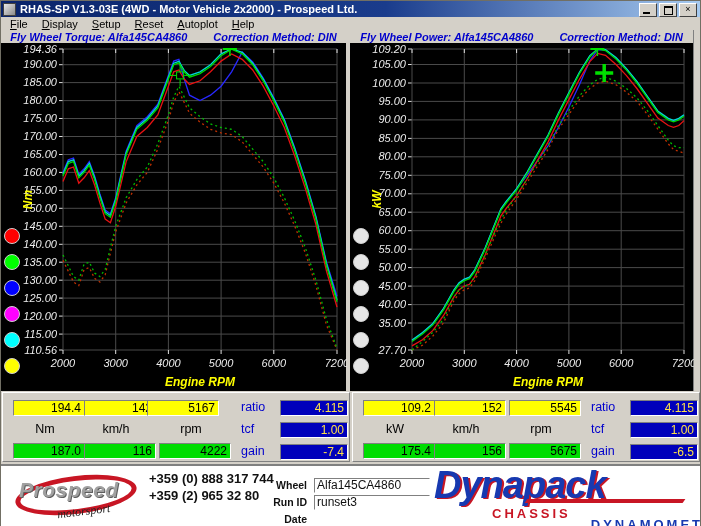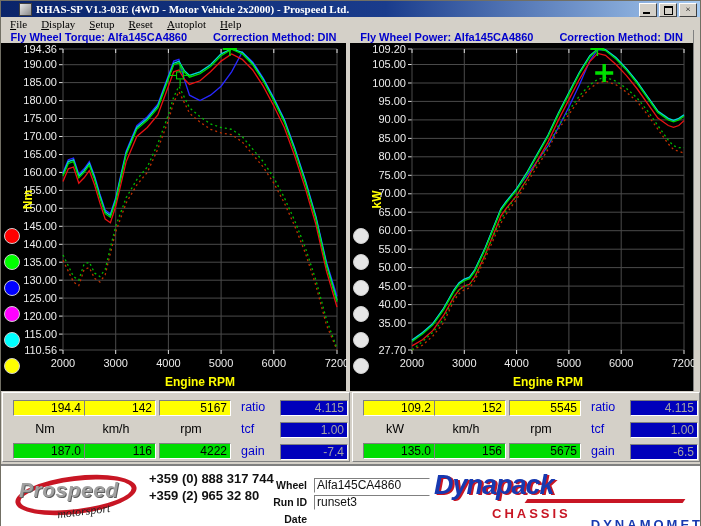--- a/index.html
+++ b/index.html
@@ -1,72 +1,72 @@
 <!DOCTYPE html>
 <html><head>
 <meta charset="utf-8">
 <style>
   html,body{margin:0;padding:0;width:701px;height:526px;overflow:hidden;
     font-family:"Liberation Sans",sans-serif;background:#d4d0c8;}
   .window{width:701px;height:526px;position:relative;box-sizing:border-box;border:1px solid #716f64;}
   
   .titlebar{height:16px;background:linear-gradient(90deg,#0a246a 0%,#1a3c8c 55%,#a6caf0 100%);
-    display:flex;align-items:center;padding-left:18px;position:relative;font-family:Liberation Serif, serif;}
+    display:flex;align-items:center;padding-left:2px;position:relative;}
   .app-icon{width:11px;height:11px;background:linear-gradient(135deg,#e8e8e8,#8a8a8a);
     border:1px solid #404040;display:inline-block;margin-right:4px;}
   .title-text{color:#fff;font-size:11px;font-weight:bold;white-space:nowrap;}
   .win-btns{position:absolute;right:3px;top:2px;display:flex;gap:2px;}
   .wbtn{width:16px;height:12px;background:#d4d0c8;border:1px solid;border-color:#fff #404040 #404040 #fff;
     font-size:9px;line-height:10px;text-align:center;color:#000;position:relative;}
   .glyph-min{position:absolute;left:3px;bottom:2px;width:7px;height:2px;background:#000;}
   .glyph-restore{position:absolute;left:4px;top:2px;width:7px;height:6px;border:1px solid #000;border-top-width:2px;}
   
   .menubar{height:13px;background:#d4d0c8;display:flex;align-items:center;font-size:11px;color:#000;padding-left:2px;}
-  .menu-item{padding:1px 7px;cursor:default;font-family:Liberation Serif, serif;}
+  .menu-item{padding:1px 7px;cursor:default;}
   .menu-item::first-letter{text-decoration:underline;}
   
-  .charts-row{height:361px;display:flex;background:#5eead4;}
+  .charts-row{height:361px;display:flex;background:#5eead4;font-style:italic;}
   .panel{position:relative;}
   .panel-header{height:13px;background:#d4d0c8;display:flex;justify-content:center;gap:26px;
     align-items:center;font-size:11px;font-weight:bold;color:#0000cc;white-space:nowrap;overflow:hidden;}
   .chart-area{position:relative;height:348px;background:#000;}
   .chart-area svg{position:absolute;left:0;top:0;}
   svg text.tick{fill:#ececec;font-size:11px;font-family:"Liberation Sans",sans-serif;}
   svg text.axis{fill:#ffff00;font-size:12px;font-weight:bold;font-family:"Liberation Sans",sans-serif;}
   .run-circle{position:absolute;left:3px;width:16px;height:16px;border-radius:50%;border:1px solid #cfcfcf;box-sizing:border-box;}
   .panel-divider{width:4px;background:#d4d0c8;}
   .right-strip{width:7px;background:#d4d0c8;border-left:1px solid #808080;box-sizing:border-box;}
   
   .readout-row{height:73px;background:#d4d0c8;display:flex;gap:2px;padding:1px 0 0 1px;box-sizing:border-box;}
   .readout-half{position:relative;width:348px;height:70px;background:#d4d0c8;
     border:1px solid;border-color:#fff #808080 #808080 #fff;box-sizing:border-box;}
   .val-box{position:absolute;width:64px;height:14px;border:1px solid;border-color:#808080 #fff #fff #808080;
     font-size:12px;text-align:right;padding:0 3px;line-height:14px;color:#000;}
   .val-box.yellow{background:#ffff00;}
   .val-box.green{background:#00dd00;}
-  .val-box.blue{background:#0000bb;color:#a3a3a3;width:60px;}
+  .val-box.blue{background:#0000bb;color:#fde047;width:60px;}
   .unit-label{position:absolute;width:70px;text-align:center;font-size:12.5px;color:#000;}
   .param-label{position:absolute;font-size:12.5px;color:#0000cc;}
   
   .footer{position:relative;height:63px;background:#fff;border-top:2px solid #808080;box-sizing:border-box;}
   .phones{position:absolute;left:148px;top:4px;font-size:13px;font-weight:bold;line-height:17px;color:#111;}
   .f-label{position:absolute;width:56px;text-align:right;font-size:10.5px;font-weight:bold;color:#111;}
   .f-value{position:absolute;left:313px;width:110px;height:13px;border:1px solid;border-color:#808080 #fff #fff #808080;
     background:#fff;font-size:12px;line-height:13px;padding:0 2px;color:#111;white-space:pre;overflow:hidden;}
   
   .ps-logo{position:absolute;left:12px;top:3px;width:128px;height:54px;}
   .ps-ellipse{position:absolute;left:2px;top:7px;width:112px;height:28px;border:5px solid #c81624;
     border-radius:50%;transform:rotate(-7deg);}
   .ps-text{position:absolute;left:6px;top:9px;font-size:21px;font-weight:bold;font-style:italic;
     color:#a0a0a0;text-shadow:1px 1px 0 #5e5e5e;letter-spacing:0.5px;}
   .ps-sub{position:absolute;left:44px;top:35px;font-family:"Liberation Serif",serif;font-style:italic;
     font-size:12px;color:#222;transform:rotate(-7deg);}
   
   .dp-logo{position:absolute;right:14px;top:2px;width:252px;}
-  .dp-text{font-size:27px;font-weight:bold;font-style:italic;color:#1739b0;letter-spacing:-1px;
+  .dp-text{font-size:38px;font-weight:bold;font-style:italic;color:#1739b0;letter-spacing:-1px;
     text-shadow:2px 1px 0 #c81624;line-height:34px;}
   .dp-swoosh{position:absolute;left:92px;top:31px;width:158px;height:4px;background:#c81624;transform:skewX(-35deg);}
   .dp-sub{margin-top:4px;padding-left:58px;display:flex;gap:20px;font-size:13px;font-weight:bold;letter-spacing:3px;}
   .dp-sub-left{color:#c81624;}
   .dp-sub-right{color:#1739b0;margin-top:11px;}
 </style>
 </head>
 <body>
 
 <div class="window">
@@ -313,21 +313,21 @@
       </div>
     </div>
     <div class="right-strip"></div>
   </div>
 
   <div class="readout-row">
 
     <div class="readout-half">
       <div class="val-box yellow" style="left:10px;top:7px">194.4</div>
       <div class="val-box yellow" style="left:81px;top:7px">142</div>
-      <div class="val-box yellow" style="left:156px;top:7px">5167</div>
+      <div class="val-box yellow" style="left:144px;top:7px">5167</div>
       <div class="unit-label" style="left:7px;top:29px">Nm</div>
       <div class="unit-label" style="left:78px;top:29px">km/h</div>
       <div class="unit-label" style="left:153px;top:29px">rpm</div>
       <div class="val-box green" style="left:10px;top:50px">187.0</div>
       <div class="val-box green" style="left:81px;top:50px">116</div>
       <div class="val-box green" style="left:156px;top:50px">4222</div>
       <div class="param-label" style="left:238px;top:7px">ratio</div>
       <div class="param-label" style="left:238px;top:29px">tcf</div>
       <div class="param-label" style="left:238px;top:51px">gain</div>
       <div class="val-box blue" style="left:277px;top:7px">4.115</div>
@@ -335,21 +335,21 @@
       <div class="val-box blue" style="left:277px;top:51px">-7.4</div>
     </div>
 
     <div class="readout-half">
       <div class="val-box yellow" style="left:10px;top:7px">109.2</div>
       <div class="val-box yellow" style="left:81px;top:7px">152</div>
       <div class="val-box yellow" style="left:156px;top:7px">5545</div>
       <div class="unit-label" style="left:7px;top:29px">kW</div>
       <div class="unit-label" style="left:78px;top:29px">km/h</div>
       <div class="unit-label" style="left:153px;top:29px">rpm</div>
-      <div class="val-box green" style="left:10px;top:50px">135.0</div>
+      <div class="val-box green" style="left:10px;top:50px">175.4</div>
       <div class="val-box green" style="left:81px;top:50px">156</div>
       <div class="val-box green" style="left:156px;top:50px">5675</div>
       <div class="param-label" style="left:238px;top:7px">ratio</div>
       <div class="param-label" style="left:238px;top:29px">tcf</div>
       <div class="param-label" style="left:238px;top:51px">gain</div>
       <div class="val-box blue" style="left:277px;top:7px">4.115</div>
       <div class="val-box blue" style="left:277px;top:29px">1.00</div>
       <div class="val-box blue" style="left:277px;top:51px">-6.5</div>
     </div>
   </div>

